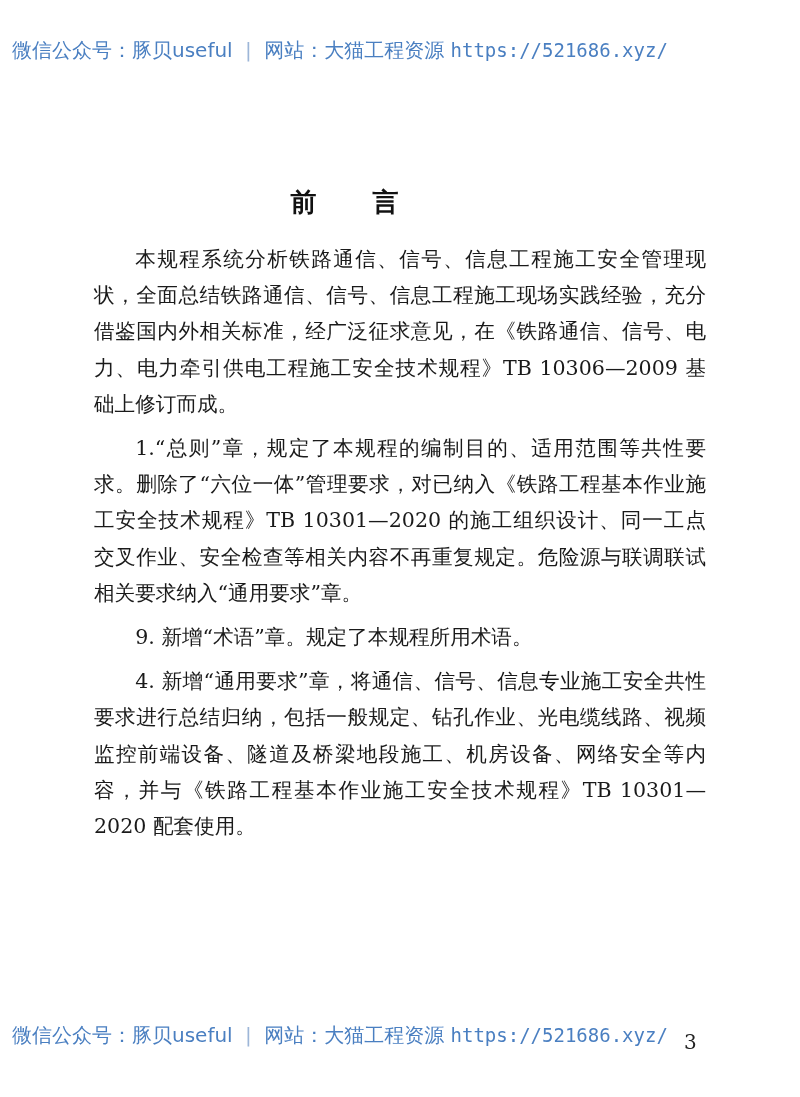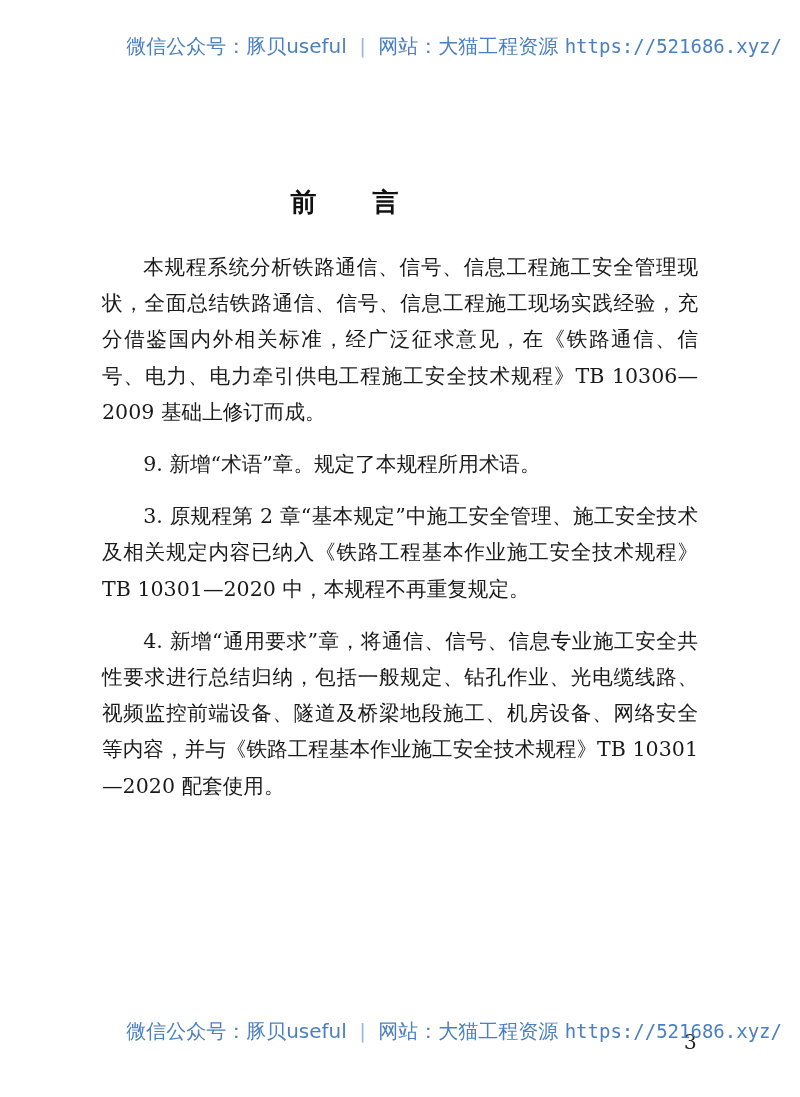--- a/index.html
+++ b/index.html
@@ -10,29 +10,28 @@
   body {
     width: 800px;
     height: 1097px;
     position: relative;
     overflow: hidden;
     font-family: "DejaVu Serif", "Liberation Serif", serif;
     color: #1a1a1a;
   }
   .watermark {
     position: absolute;
-    left: 22px;
+    left: 12px;
     width: 760px;
     font-family: "DejaVu Sans", "Liberation Sans", sans-serif;
     font-size: 20px;
     color: #4a7fc1;
     white-space: nowrap;
     letter-spacing: 0px;
-    line-height: 24px;
-    text-align: right;
+    line-height: 33px;
   }
   .watermark .sep {
     color: #9db6d8;
     margin: 0 6px;
   }
   .watermark .url {
     font-family: "DejaVu Sans Mono", "Liberation Mono", monospace;
     font-size: 19px;
   }
   .wm-top { top: 34px; }
@@ -54,21 +53,21 @@
     position: absolute;
     top: 233px;
     left: 86px;
     width: 628px;
     font-size: 20.6px;
     line-height: 36.2px;
     text-align: justify;
     color: #1a1a1a;
   }
   .body-text p {
-    margin: 16px;
+    margin: 8px;
     text-indent: 2em;
   }
 
   .page-number {
     position: absolute;
     top: 1030px;
     left: 684px;
     font-size: 20px;
     color: #222;
   }
@@ -80,22 +79,22 @@
   <span>微信公众号：豚贝useful</span>
   <span class="sep">|</span>
   <span>网站：大猫工程资源</span>
   <span class="url">https://521686.xyz/</span>
 </div>
 
 <h1 class="page-title">前言</h1>
 
 <div class="body-text">
   <p>本规程系统分析铁路通信、信号、信息工程施工安全管理现状，全面总结铁路通信、信号、信息工程施工现场实践经验，充分借鉴国内外相关标准，经广泛征求意见，在《铁路通信、信号、电力、电力牵引供电工程施工安全技术规程》TB 10306—2009 基础上修订而成。</p>
+  <p>1.“总则”章，规定了本规程的编制目的、适用范围等共性要求。删除了“六位一体”管理要求，对已纳入《铁路工程基本作业施工安全技术规程》TB 10301—2020 的施工组织设计、同一工点交叉作业、安全检查等相关内容不再重复规定。危险源与联调联试相关要求纳入“通用要求”章。</p>
   <p>9. 新增“术语”章。规定了本规程所用术语。</p>
-  <p>3. 原规程第 2 章“基本规定”中施工安全管理、施工安全技术及相关规定内容已纳入《铁路工程基本作业施工安全技术规程》TB 10301—2020 中，本规程不再重复规定。</p>
   <p>4. 新增“通用要求”章，将通信、信号、信息专业施工安全共性要求进行总结归纳，包括一般规定、钻孔作业、光电缆线路、视频监控前端设备、隧道及桥梁地段施工、机房设备、网络安全等内容，并与《铁路工程基本作业施工安全技术规程》TB 10301—2020 配套使用。</p>
 </div>
 
 <div class="page-number">3</div>
 
 <div class="watermark wm-bottom">
   <span>微信公众号：豚贝useful</span>
   <span class="sep">|</span>
   <span>网站：大猫工程资源</span>
   <span class="url">https://521686.xyz/</span>

